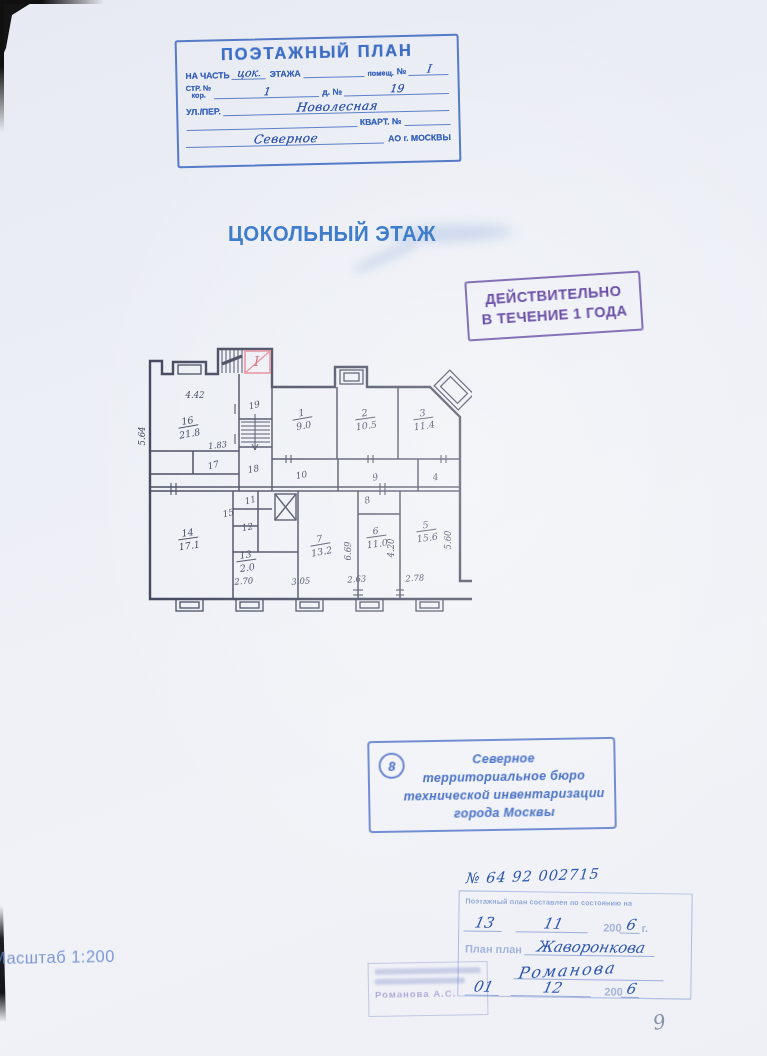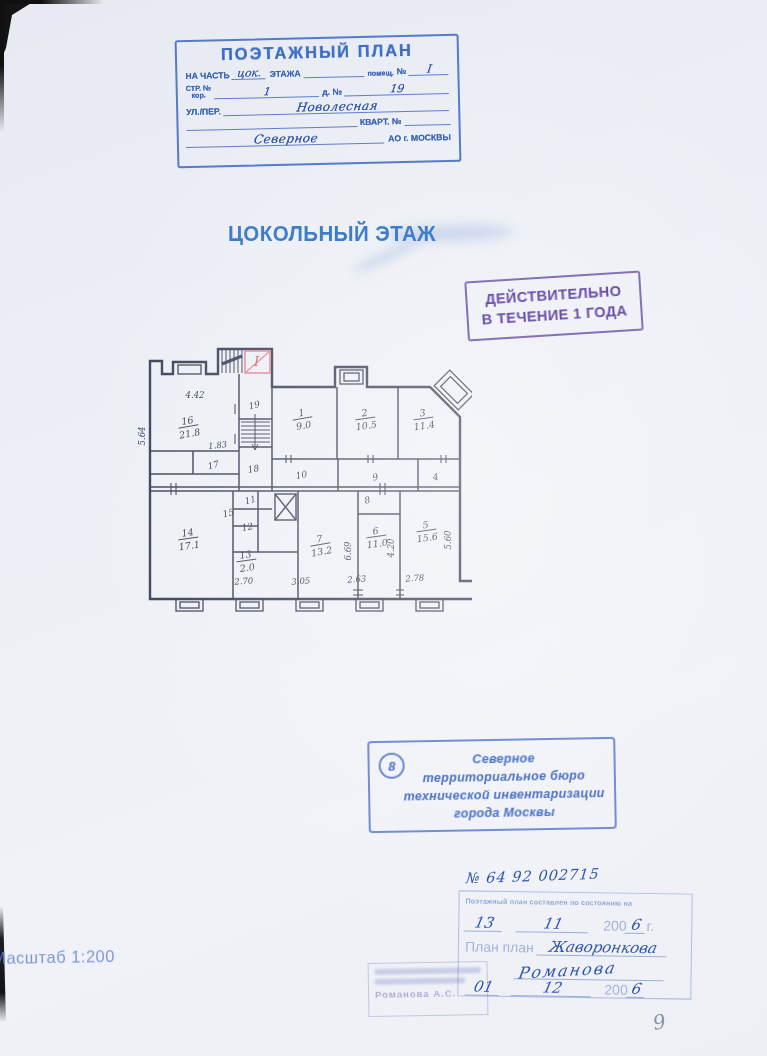--- a/index.html
+++ b/index.html
@@ -73,21 +73,21 @@
   
   .dstamp{position:absolute;left:458px;top:892px;width:234px;height:106px;
         border:1.7px solid rgba(112,140,205,.5);transform:rotate(.8deg);box-sizing:border-box;
         padding:5px 6px 2px 6px;z-index:5;}
   .ds-header{font-size:7.3px;color:rgba(82,116,196,.6);white-space:nowrap;transform:scaleX(.97);
         transform-origin:left;letter-spacing:.2px;font-weight:bold;}
   .ds-row1{display:flex;align-items:flex-end;margin-top:10px;}
   .ds-hand{font-family:"DejaVu Serif",serif;font-style:italic;color:#2d55b0;font-size:15px;
         transform:skewX(-12deg);line-height:1;}
   .ds-u{border-bottom:1px solid rgba(90,120,195,.55);text-align:center;}
-  .ds-faint{font-size:14px;color:rgba(90,120,195,.5);font-weight:normal;}
+  .ds-faint{font-size:11px;color:rgba(90,120,195,.5);font-weight:bold;}
   .ds-row2{display:flex;align-items:flex-end;margin-top:7px;gap:4px;}
   .ds-sig{position:absolute;left:60px;top:68px;font-family:"DejaVu Serif",serif;font-style:italic;
         font-size:16px;color:#2d55b0;transform:rotate(-4deg) skewX(-14deg);letter-spacing:2px;}
   .ds-sigline{position:absolute;left:55px;top:86px;width:150px;border-bottom:1px solid rgba(90,120,195,.55);}
   .ds-row3{position:absolute;left:8px;top:88px;width:218px;display:flex;align-items:flex-end;}
   
   .cstamp{position:absolute;left:368px;top:962px;width:120px;height:54px;
         border:1.6px solid rgba(132,140,200,.42);transform:rotate(-1deg);box-sizing:border-box;
         padding:5px 6px;z-index:4;}
   .c-bar{height:6px;margin-bottom:4px;background:rgba(140,150,205,.38);filter:blur(1px);border-radius:2px;}

